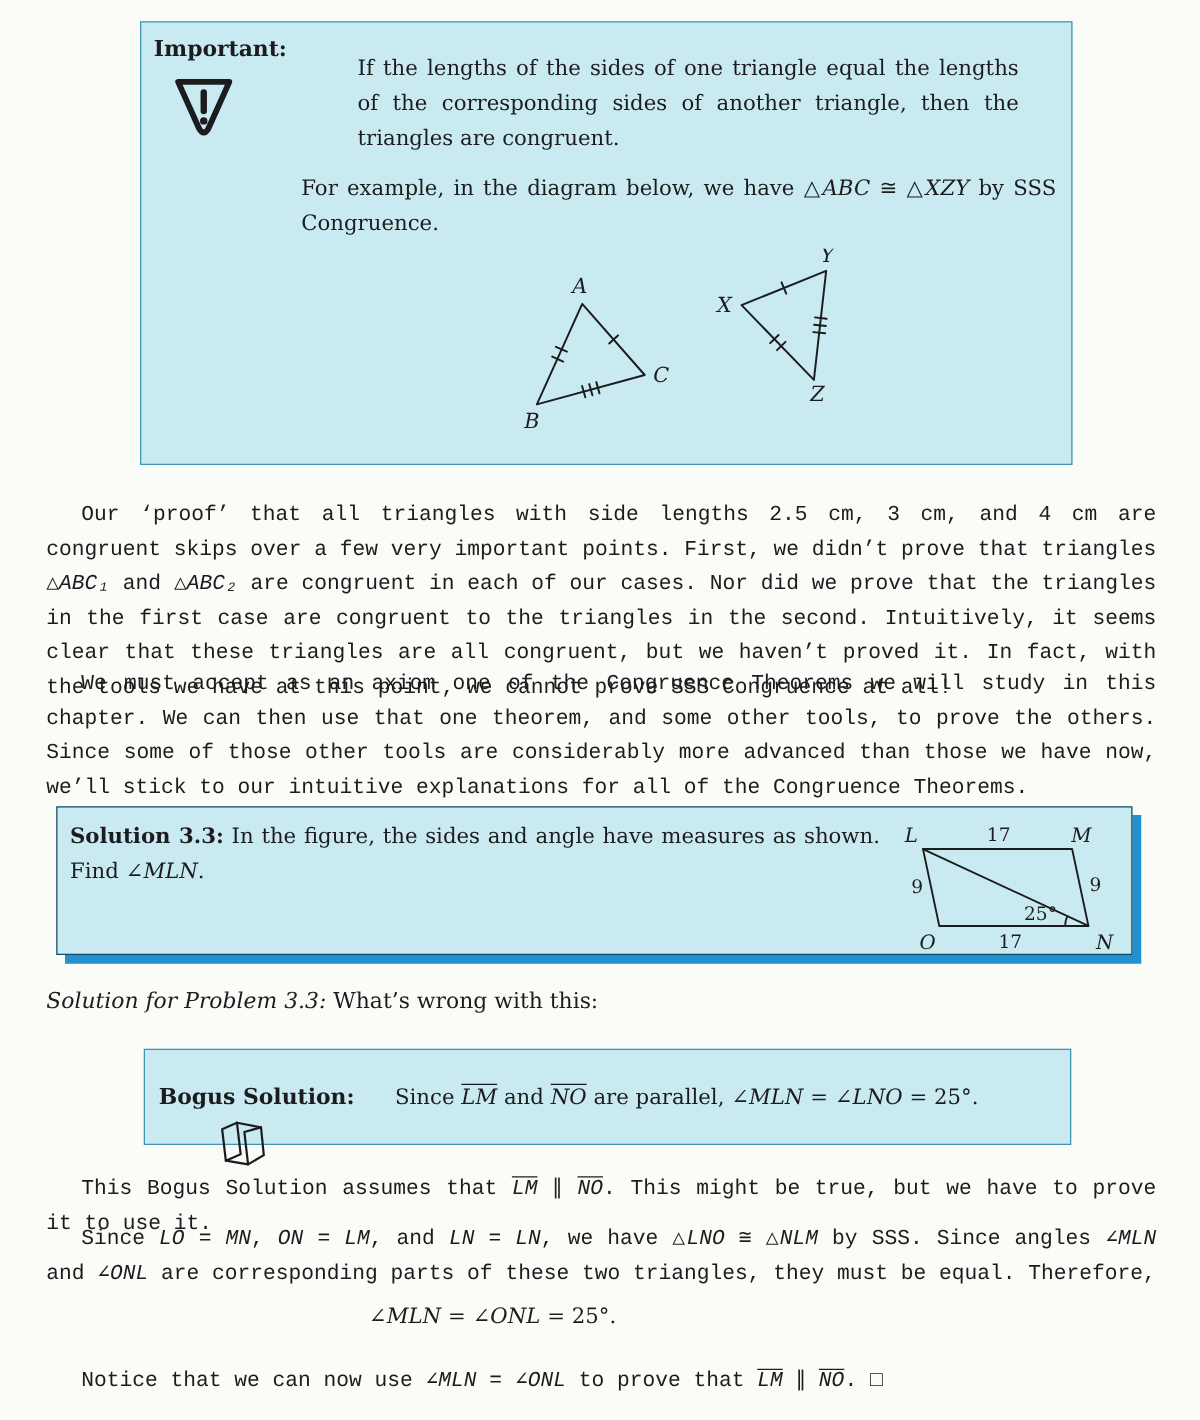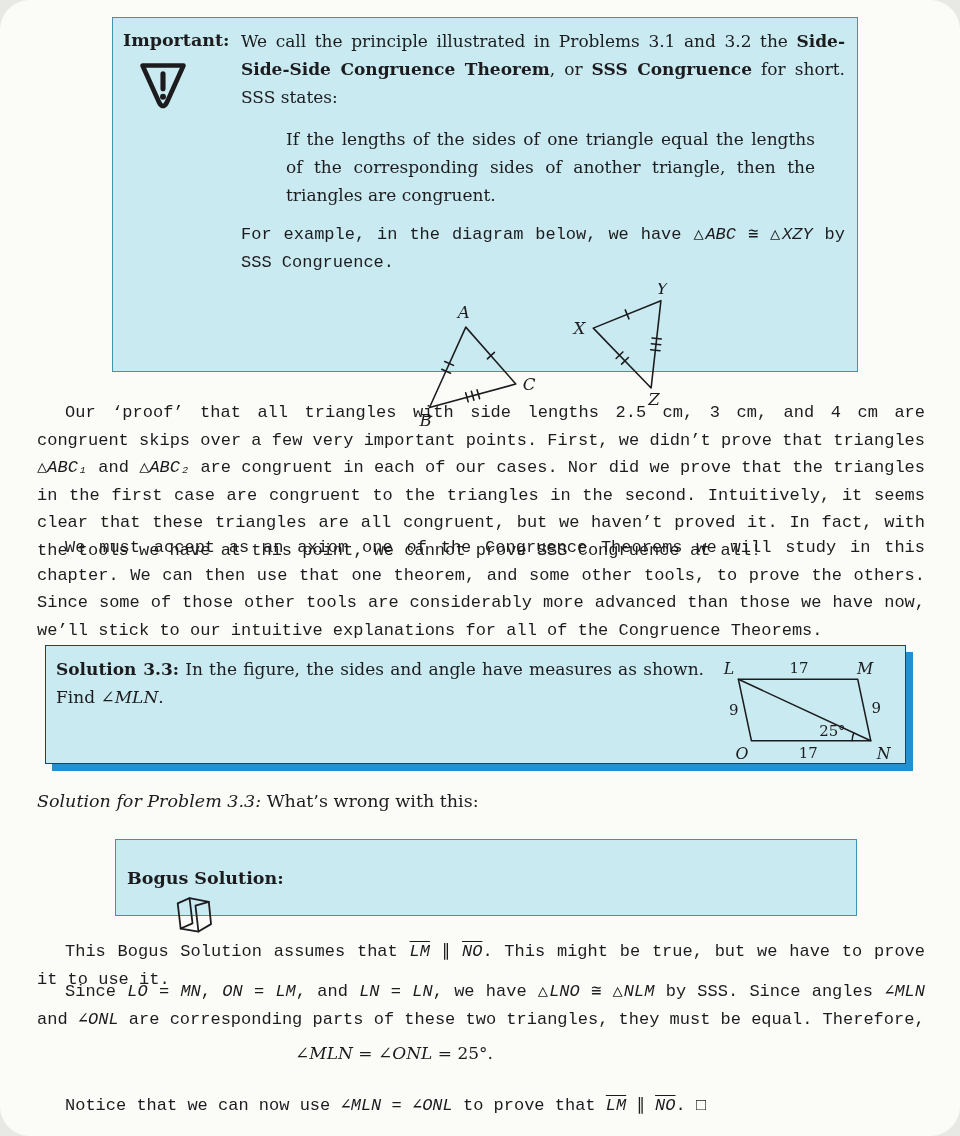--- a/index.html
+++ b/index.html
@@ -13,42 +13,41 @@
   html,body{margin:0;padding:0;}
   body{background:#e8e8e4;}
   .page{
     position:relative;
     width:960px;height:1136px;
     margin:0 auto;
     background:var(--page-bg);
     font-family:"DejaVu Serif","Liberation Serif",serif;
     color:var(--ink);
     overflow:hidden;
-    border-radius:30px;
   }
   .b{font-weight:bold;}
   .i{font-style:italic;}
   .ov{text-decoration:overline;}
   p{margin:0;}
 
   
   .imp-box{
     position:absolute;left:112px;top:17px;width:746px;height:355px;
     background:var(--box-fill);
     border:1.5px solid var(--box-border);
     box-sizing:border-box;
     display:grid;grid-template-columns:118px 1fr;
     padding:9px 12px 0 10px;
   }
   .imp-left{text-align:left;}
   .imp-label{font-weight:bold;font-size:17.5px;line-height:26px;}
   .warn-icon{display:block;margin:6px 0 0 12px;}
   .imp-body{font-size:17px;line-height:28px;text-align:justify;}
   .imp-body .quote{margin:14px 30px 12px 45px;}
-  .imp-body .example{margin-top:4px;font-family:Liberation Mono, monospace;}
+  .imp-body .example{margin-top:4px;}
   .tri-svg{display:block;margin:6px 0 0 155px;}
 
   
   .body-p{
     position:absolute;left:37px;width:888px;
     font-size:17px;line-height:27.5px;
     text-align:justify;
     font-family:Liberation Mono, monospace;
   }
   .indent{text-indent:28px;}
@@ -101,21 +100,20 @@
   <section class="imp-box">
     <div class="imp-left">
       <div class="imp-label">Important:</div>
       <svg class="warn-icon" width="56" height="54" viewBox="0 0 60 58">
         <path class="icon-stroke" stroke-width="5" d="M8 7 L52 7 L34 47 Q30 54 26 47 Z"></path>
         <path class="icon-stroke" stroke-width="5.5" d="M30 16 L30 32"></path>
         <circle cx="30" cy="40.5" r="3.2" fill="#1c1c1e" stroke="none"></circle>
       </svg>
     </div>
     <div class="imp-body">
-      <p class="rich"><span>We call the principle illustrated in Problems 3.1 and 3.2 the </span><span class="b">Side-Side-Side Congruence Theorem</span><span>, or </span><span class="b">SSS Congruence</span><span> for short.  SSS states:</span></p>
       <p class="quote">If the lengths of the sides of one triangle equal the lengths of the corresponding sides of another triangle, then the triangles are congruent.</p>
       <p class="example rich"><span>For example, in the diagram below, we have </span><span class="i">△ABC</span><span> ≅ </span><span class="i">△XZY</span><span> by SSS Congruence.</span></p>
       <svg class="tri-svg" width="320" height="152" viewBox="0 0 320 155">
         <g>
           <path class="geo" d="M68 45 L31 127 L119 103 Z"></path>
           <path class="geo" d="M43.5 88 L52.5 92 M46.5 80 L55.5 84"></path>
           <path class="geo" d="M90 77.3 L97.2 70.7"></path>
           <path class="geo" d="M67.9 112 L70.5 121.2 M73.7 110.4 L76.3 119.6 M79.5 108.8 L82.1 118"></path>
           <text class="vlabel" x="66" y="36" text-anchor="middle">A</text>
           <text class="vlabel" x="27" y="146" text-anchor="middle">B</text>
@@ -162,20 +160,21 @@
 
   <section class="bogus-box">
     <div>
       <div class="bogus-label">Bogus Solution:</div>
       <svg class="box-icon" width="50" height="40" viewBox="0 0 64 54">
         <path class="icon-stroke" stroke-width="2.4" d="M10 14 L26 7 L30 41 L14 48 Z"></path>
         <path class="icon-stroke" stroke-width="2.4" d="M26 7 L52 12 L55 42 L38 52 L14 48"></path>
         <path class="icon-stroke" stroke-width="2.4" d="M38 52 L34 17 L52 12"></path>
       </svg>
     </div>
+    <p class="bogus-text rich"><span>Since </span><span class="i ov">LM</span><span> and </span><span class="i ov">NO</span><span> are parallel, </span><span class="i">∠MLN</span><span> = </span><span class="i">∠LNO</span><span> = 25°.</span></p>
   </section>
 
   <p class="body-p indent rich" style="top:938px"><span>This Bogus Solution assumes that </span><span class="i ov">LM</span><span> ∥ </span><span class="i ov">NO</span><span>. This might be true, but we have to prove it to use it.</span></p>
   <p class="body-p indent rich" style="top:978px"><span>Since </span><span class="i">LO</span><span> = </span><span class="i">MN</span><span>, </span><span class="i">ON</span><span> = </span><span class="i">LM</span><span>, and </span><span class="i">LN</span><span> = </span><span class="i">LN</span><span>, we have </span><span class="i">△LNO</span><span> ≅ </span><span class="i">△NLM</span><span> by SSS. Since angles </span><span class="i">∠MLN</span><span> and </span><span class="i">∠ONL</span><span> are corresponding parts of these two triangles, they must be equal.  Therefore,</span></p>
   <p class="equation rich"><span class="i">∠MLN</span><span> = </span><span class="i">∠ONL</span><span> = 25°.</span></p>
   <p class="body-p indent rich" style="top:1092px"><span>Notice that we can now use </span><span class="i">∠MLN</span><span> = </span><span class="i">∠ONL</span><span> to prove that </span><span class="i ov">LM</span><span> ∥ </span><span class="i ov">NO</span><span>. □</span></p>
 
 </div>
 
 </body></html>

